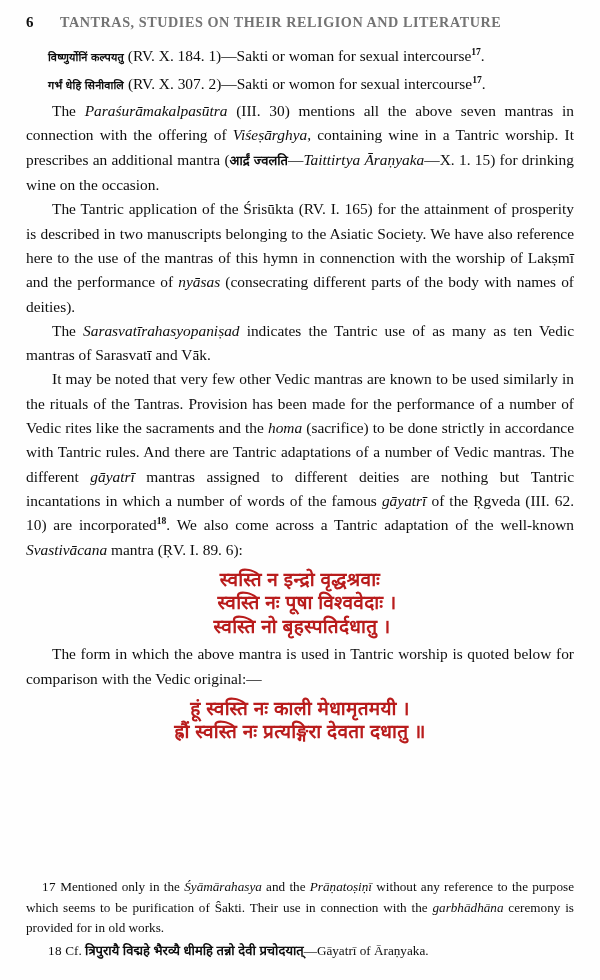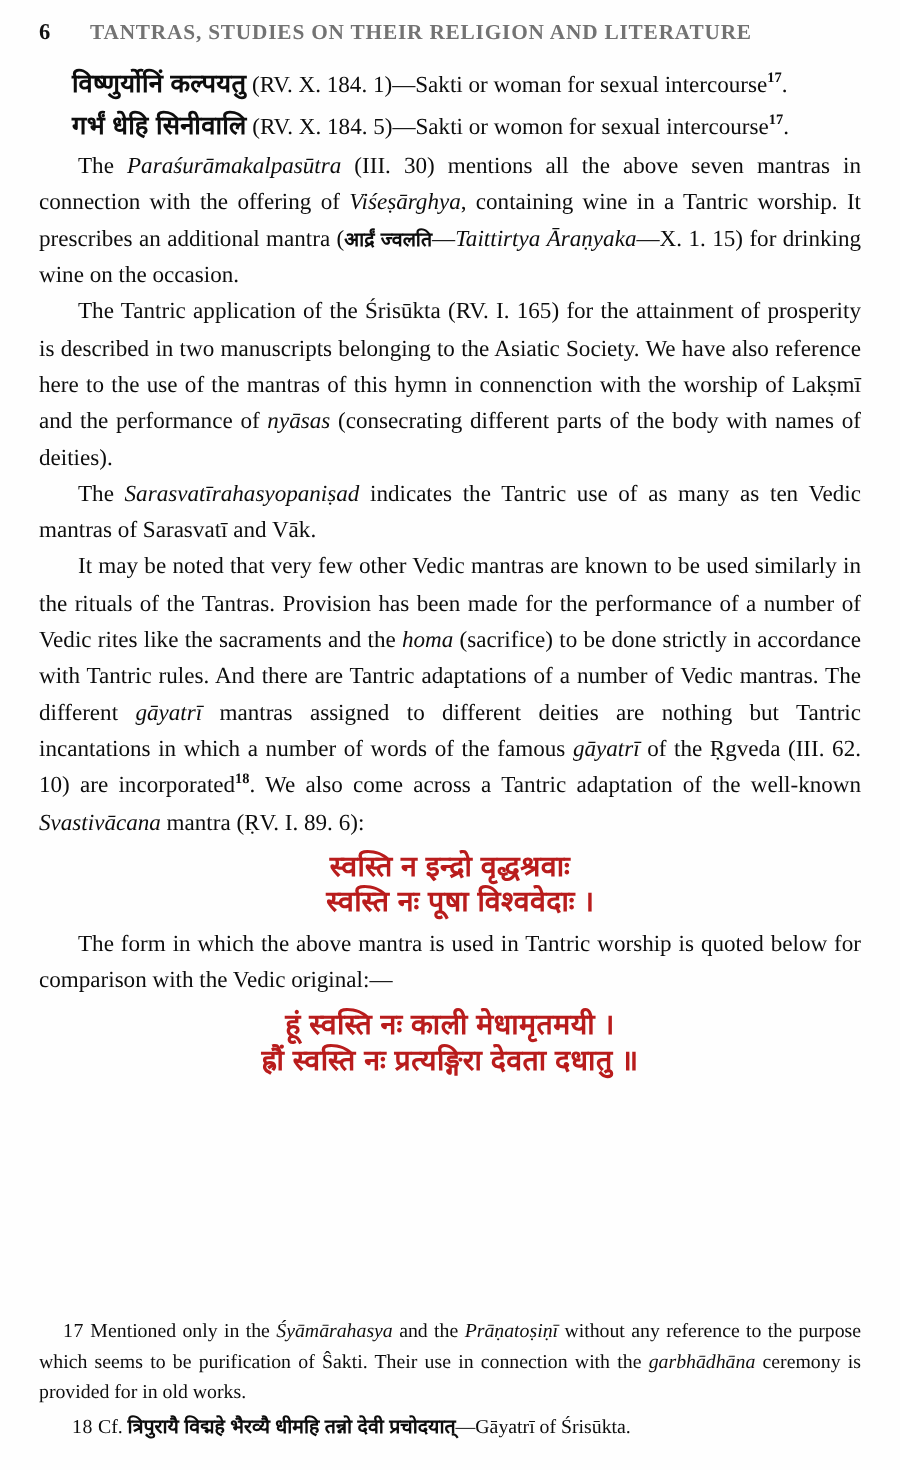--- a/index.html
+++ b/index.html
@@ -67,21 +67,21 @@
     padding-left: 46px;
     text-indent: -24px;
     text-align: justify;
     font-size: 15.4px;
     line-height: 24.6px;
   }
   .gloss:last-of-type { margin-bottom: 7px; }
 
   .dev {
     font-family: "Liberation Sans", "DejaVu Sans", sans-serif;
-    font-size: 17px;
+    font-size: 11px;
     font-weight: 700;
     letter-spacing: .2px;
   }
   .dev-sm {
     font-family: "Liberation Sans", "DejaVu Sans", sans-serif;
     font-size: 13px;
     font-weight: 700;
   }
   i, .it { font-style: italic; }
   sup {
@@ -145,44 +145,45 @@
 
   <div class="body">
 
     <div class="gloss">
       <span class="dev">विष्णुर्योनिं कल्पयतु</span>
       <span>(RV. X. 184. 1)—Sakti or woman for sexual intercourse</span><sup>17</sup><span>.</span>
     </div>
 
     <div class="gloss">
       <span class="dev">गर्भं धेहि सिनीवालि</span>
-      <span>(RV. X. 184. 5)—Sakti or womon for sexual intercourse</span><sup>17</sup><span>.</span>
+      <span>(RV. X. 307. 2)—Sakti or womon for sexual intercourse</span><sup>17</sup><span>.</span>
     </div>
 
     <p class="para"><span>The </span><i>Paraśurāmakalpasūtra</i><span> (III. 30) mentions all the above seven mantras in connection with the offering of </span><i>Viśeṣārghya</i><span>, containing wine in a Tantric worship.  It prescribes an additional mantra (</span><span class="dev-sm">आर्द्रं ज्वलति</span><span>—</span><i>Taittirtya Āraṇyaka</i><span>—X. 1. 15) for drinking wine on the occasion.</span></p>
 
     <p class="para"><span>The Tantric application  of the Śrisūkta (RV. I. 165) for the attainment of prosperity is described  in  two  manuscripts  belonging  to  the Asiatic  Society.   We  have also reference here to the use of the mantras of this hymn in connenction with the worship of Lakṣmī and the performance  of  </span><i>nyāsas</i><span>  (consecrating  different  parts of the body with names of deities).</span></p>
 
     <p class="para"><span>The </span><i>Sarasvatīrahasyopaniṣad</i><span> indicates the Tantric use of as many  as ten Vedic mantras of Sarasvatī and Vāk.</span></p>
 
     <p class="para"><span>It  may  be noted that very few other Vedic mantras are known to  be used  similarly  in  the  rituals of  the  Tantras.   Provision  has been made for the performance of a number of Vedic rites like the  sacraments  and the  </span><i>homa</i><span> (sacrifice) to be done strictly in accordance with  Tantric rules. And there are Tantric adaptations of a number of  Vedic  mantras.   The different  </span><i>gāyatrī</i><span>  mantras  assigned  to  different  deities are nothing but Tantric incantations in which a number of words of the  famous  </span><i>gāyatrī</i><span> of  the  Ṛgveda (III.  62. 10) are incorporated</span><sup>18</sup><span>.   We also come  across a Tantric  adaptation  of  the  well-known  </span><i>Svastivācana</i><span>   mantra  (ṚV. I. 89. 6):</span></p>
 
     <div class="verse">
       <div class="vline">स्वस्ति न इन्द्रो वृद्धश्रवाः</div>
       <div class="vline ind1">स्वस्ति नः पूषा विश्ववेदाः ।</div>
+      <div class="vline ind3">स्वस्ति नो बृहस्पतिर्दधातु ।</div>
     </div>
 
     <p class="para"><span>The  form  in  which  the above mantra is used in Tantric worship is quoted below for comparison with the Vedic original:—</span></p>
 
     <div class="verse">
       <div class="vline">हूं स्वस्ति नः काली मेधामृतमयी ।</div>
       <div class="vline">ह्रौं स्वस्ति नः प्रत्यङ्गिरा देवता दधातु ॥</div>
     </div>
 
   </div>
 
   <div class="footnotes">
     <p class="fn"><span class="fnum">17</span><span> Mentioned  only  in  the  </span><i>Śyāmārahasya</i><span>  and  the  </span><i>Prāṇatoṣiṇī</i><span>  without   any reference  to  the  purpose  which  seems  to  be  purification of Ŝakti.   Their use in connection with the </span><i>garbhādhāna</i><span> ceremony is provided for in old works.</span></p>
 
-    <p class="fn fn-last"><span class="fnum">18</span><span> Cf. </span><span class="dev-sm">त्रिपुरायै विद्महे भैरव्यै धीमहि तन्नो देवी प्रचोदयात्</span><span>—Gāyatrī of Śrisūkta.</span></p>
+    <p class="fn fn-last"><span class="fnum">18</span><span> Cf. </span><span class="dev-sm">त्रिपुरायै विद्महे भैरव्यै धीमहि तन्नो देवी प्रचोदयात्</span><span>—Gāyatrī of Āraṇyaka.</span></p>
   </div>
 
 </div>
 
 </body></html>

